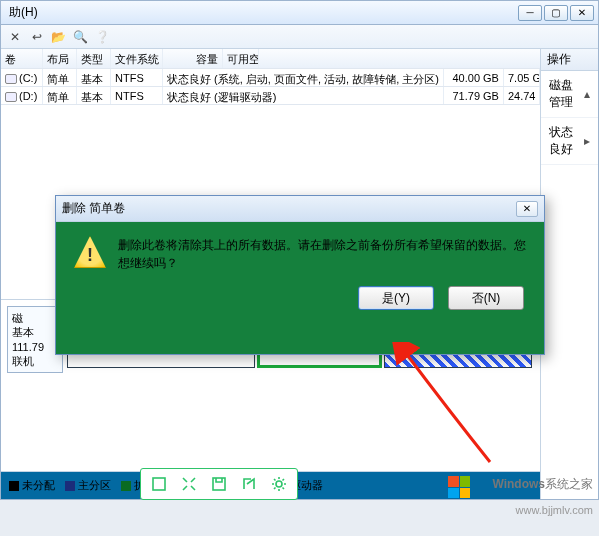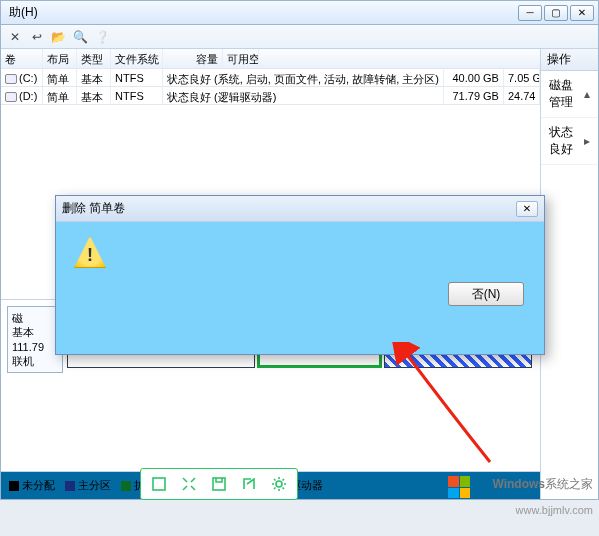--- a/index.html
+++ b/index.html
@@ -138,21 +138,21 @@
   background:#0369a1;
   position:absolute;left:0;right:0;bottom:0;
 }
 .legend .sw { width:10px;height:10px;display:inline-block;margin-right:3px;vertical-align:middle;}
 
 .dialog {
   position:absolute;
   left:55px; top:195px;
   width:490px; height:160px;
   border:1px solid #6a8fc0;
-  background:#7dd3fc;
+  background:#15803d;
   box-shadow:4px 4px 12px rgba(0,0,0,.3);
   z-index:50;
 }
 .dlg-title {
   height:26px;
   background:linear-gradient(#eaf2fb,#d0e0f3);
   border-bottom:1px solid #bfd1e6;
   display:flex;align-items:center;justify-content:space-between;padding:0 6px;
   font-size:12px;
 }
@@ -319,22 +319,24 @@
   </div>
 </div>
 
 <div class="dialog">
   <div class="dlg-title">
     <span>删除 简单卷</span>
     <div class="dlg-close">✕</div>
   </div>
   <div class="dlg-body">
     <div class="warn-ico">!</div>
+    <div class="dlg-text">删除此卷将清除其上的所有数据。请在删除之前备份所有希望保留的数据。您想继续吗？</div>
   </div>
   <div class="dlg-buttons">
+    <div class="dlg-btn primary">是(Y)</div>
     <div class="dlg-btn">否(N)</div>
   </div>
 </div>
 
 <svg class="arrow-anno" viewBox="0 0 110 130">
   <defs>
     <marker id="arw" markerWidth="10" markerHeight="10" refX="2" refY="5" orient="auto">
       <path d="M0,0 L10,5 L0,10 z" fill="#e21"></path>
     </marker>
   </defs>

